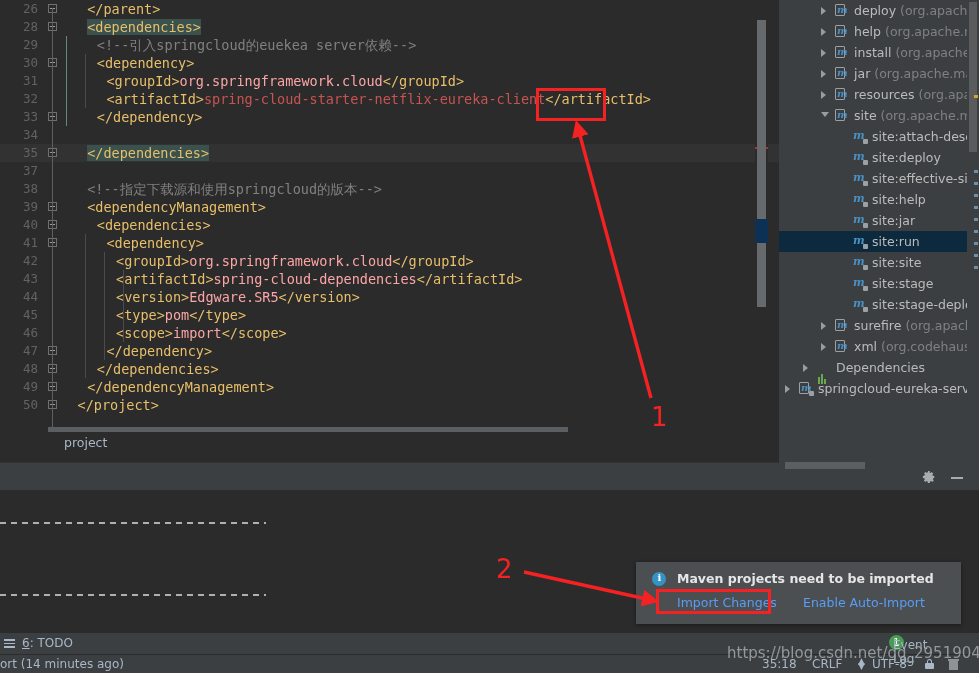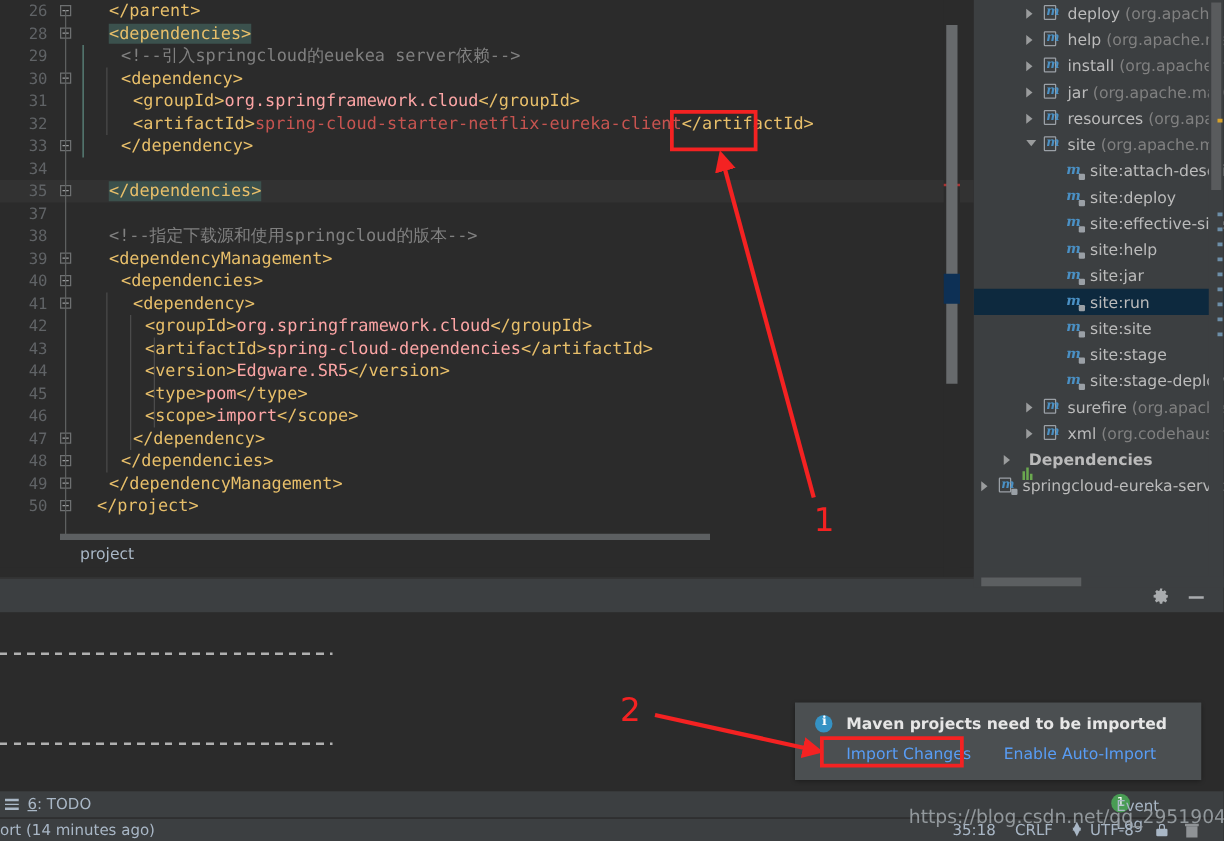--- a/index.html
+++ b/index.html
@@ -532,21 +532,21 @@
             <span class="box"></span>
             <span class="m">m</span>
           </span>
           <span class="tlabel" style="left: 75px;"><span class="tname">xml</span><span class="tcoord"> (org.codehaus.m</span></span>
         </div>
         <div class="tree-row">
           <span class="tri closed" style="left: 24px;"></span>
           <span class="mico deps" style="left: 38px;">
             <span class="bars"><i style="height:7px"></i><i style="height:10px"></i><i style="height:5px"></i></span>
           </span>
-          <span class="tlabel" style="left: 44px; font-weight: bold;"><span class="tname">Dependencies</span></span>
+          <span class="tlabel" style="left: 57px;"><span class="tname">Dependencies</span></span>
         </div>
         <div class="tree-row">
           <span class="tri closed" style="left: 6px;"></span>
           <span class="mico" style="left: 20px;">
             <span class="box"></span>
             <span class="m">m</span>
             <span class="dot"></span>
           </span>
           <span class="tlabel" style="left: 39px;"><span class="tname">springcloud-eureka-service</span></span>
         </div>

